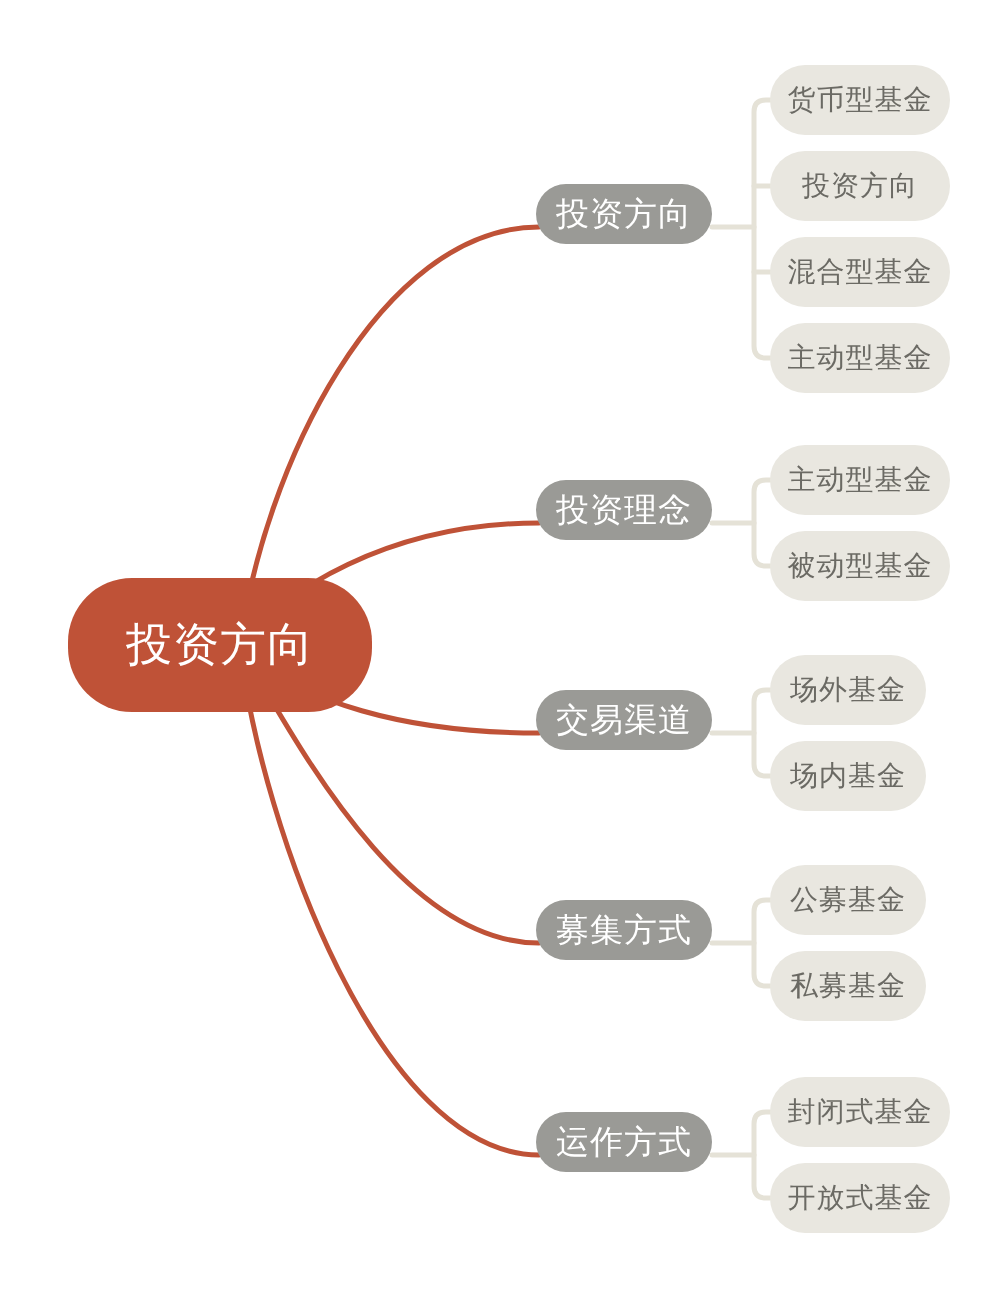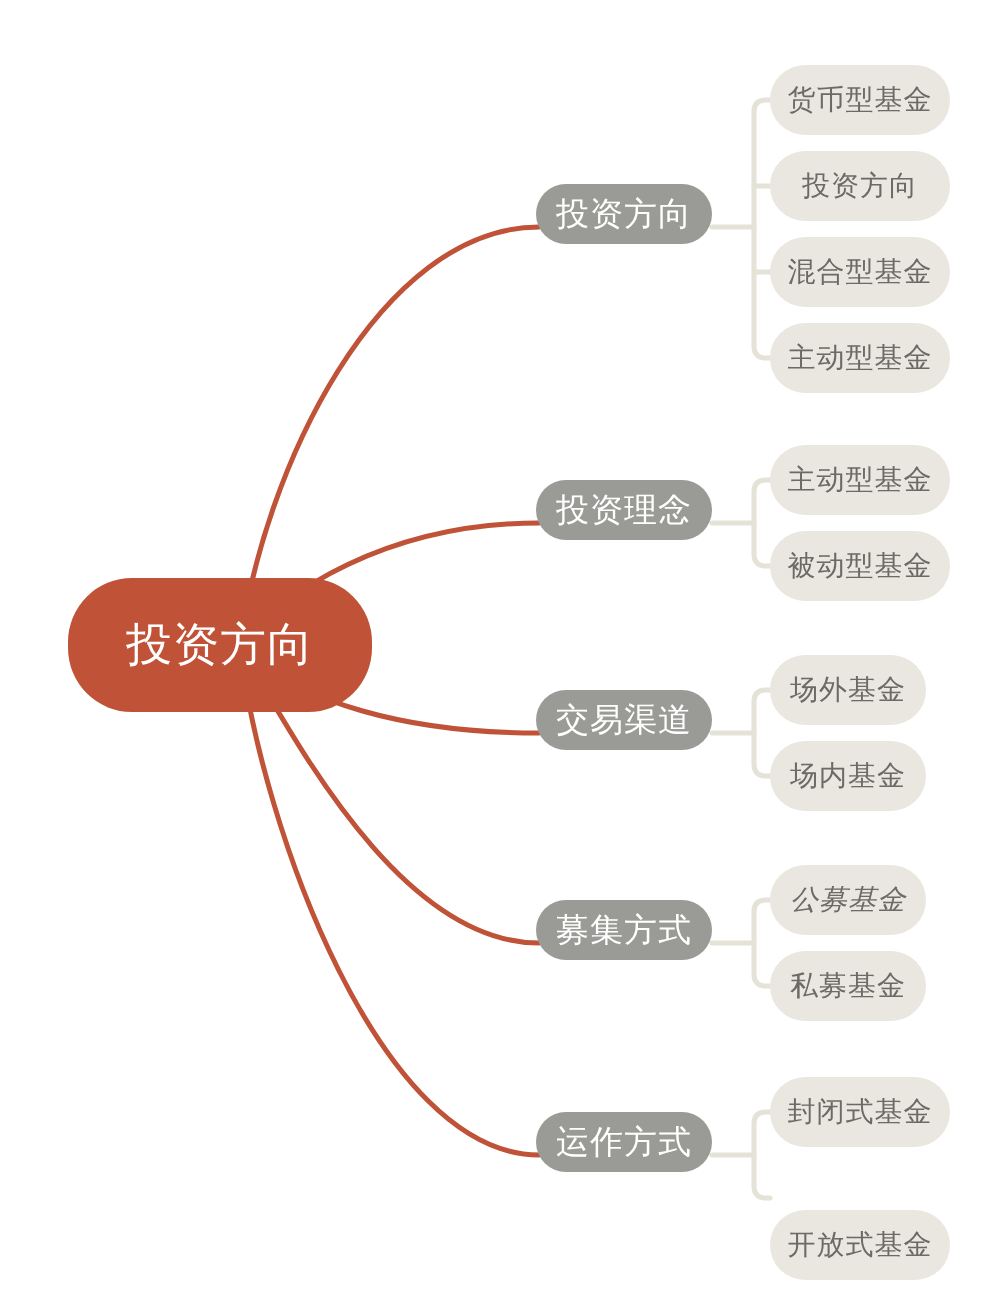--- a/index.html
+++ b/index.html
@@ -109,19 +109,19 @@
   <div class="node leaf w5" style="top:151px;">投资方向</div>
   <div class="node leaf w5" style="top:237px;">混合型基金</div>
   <div class="node leaf w5" style="top:323px;">主动型基金</div>
 
   <div class="node leaf w5" style="top:445px;">主动型基金</div>
   <div class="node leaf w5" style="top:531px;">被动型基金</div>
 
   <div class="node leaf w4" style="top:655px;">场外基金</div>
   <div class="node leaf w4" style="top:741px;">场内基金</div>
 
-  <div class="node leaf w4" style="top:865px;font-style:italic;">公募基金</div>
+  <div class="node leaf w4" style="top:865px;">公募基金</div>
   <div class="node leaf w4" style="top:951px;">私募基金</div>
 
   <div class="node leaf w5" style="top:1077px;">封闭式基金</div>
-  <div class="node leaf w5" style="top:1163px;margin-top:47px;">开放式基金</div>
+  <div class="node leaf w5" style="top:1163px;">开放式基金</div>
 
 </div>
 
 </body></html>

